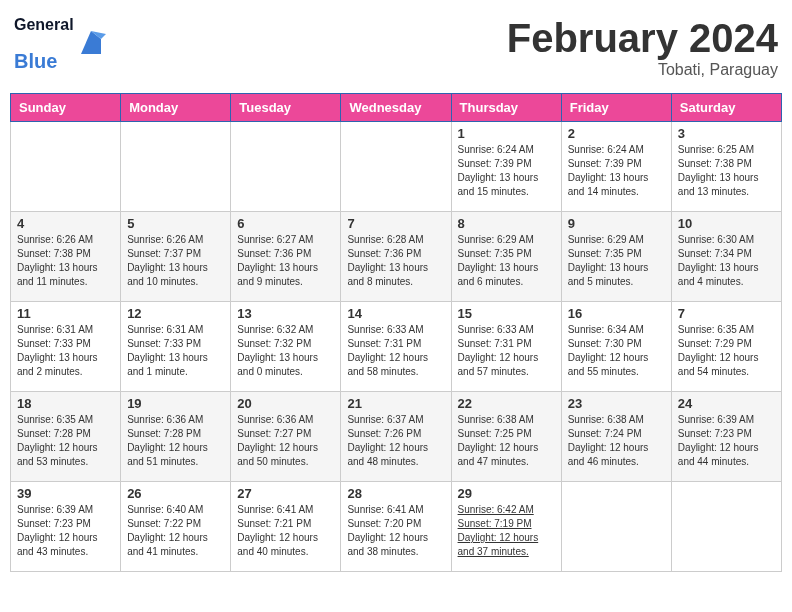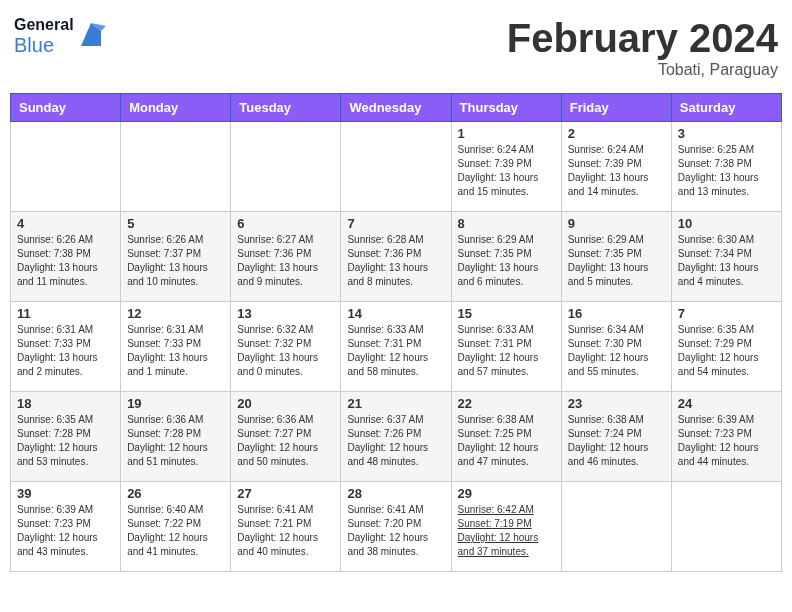--- a/index.html
+++ b/index.html
@@ -26,22 +26,23 @@
       flex-direction: column;
       line-height: 1.1;
     }
     .logo-general {
       font-size: 16px;
       font-weight: bold;
       color: #0f172a;
     }
     .logo-blue {
       font-size: 20px;
-      font-weight: normal;
+      font-weight: bold;
       color: #3a7bd5;
+      margin-top: 16px;
     }
     .logo-icon {
       width: 30px;
       height: 30px;
       margin-left: 2px;
     }
     .title-area {
       text-align: right;
     }
     .month-title {
@@ -89,21 +90,21 @@
     .empty-cell {
       background: #fff;
     }
     tr:nth-child(even) td {
       background-color: #f5f5f5;
     }
     tr:nth-child(odd) td {
       background-color: #fff;
     }
     .calendar thead tr th {
-      background-color: #8b5cf6;
+      background-color: #ec4899;
     }
   </style>
 </head>
 <body>
 
 <div class="header-area">
   <div class="logo">
     <div class="logo-text">
       <span class="logo-general">General</span>
       <span class="logo-blue">Blue</span>

